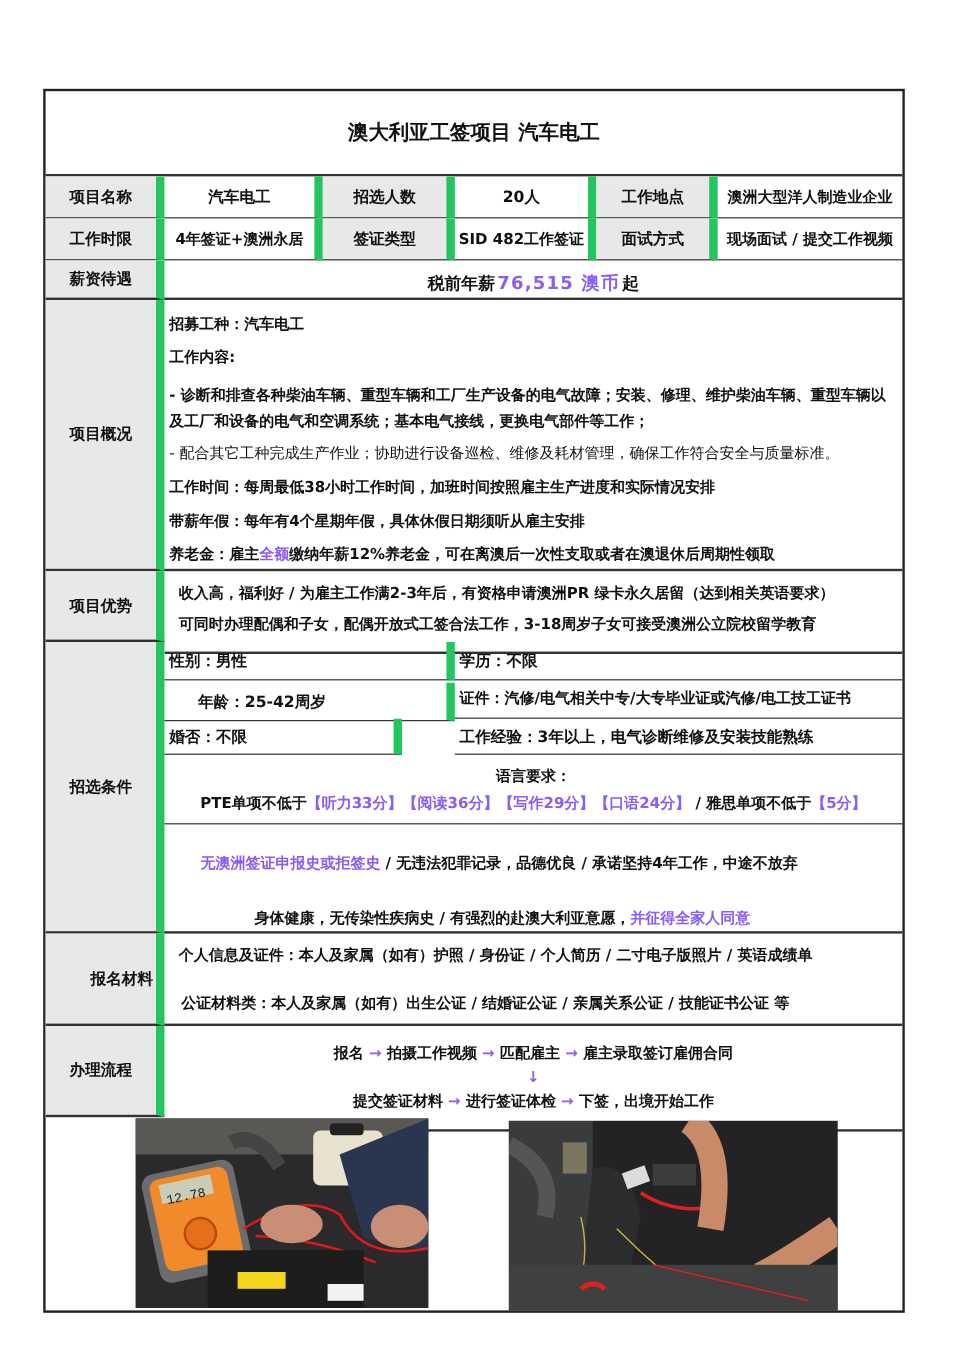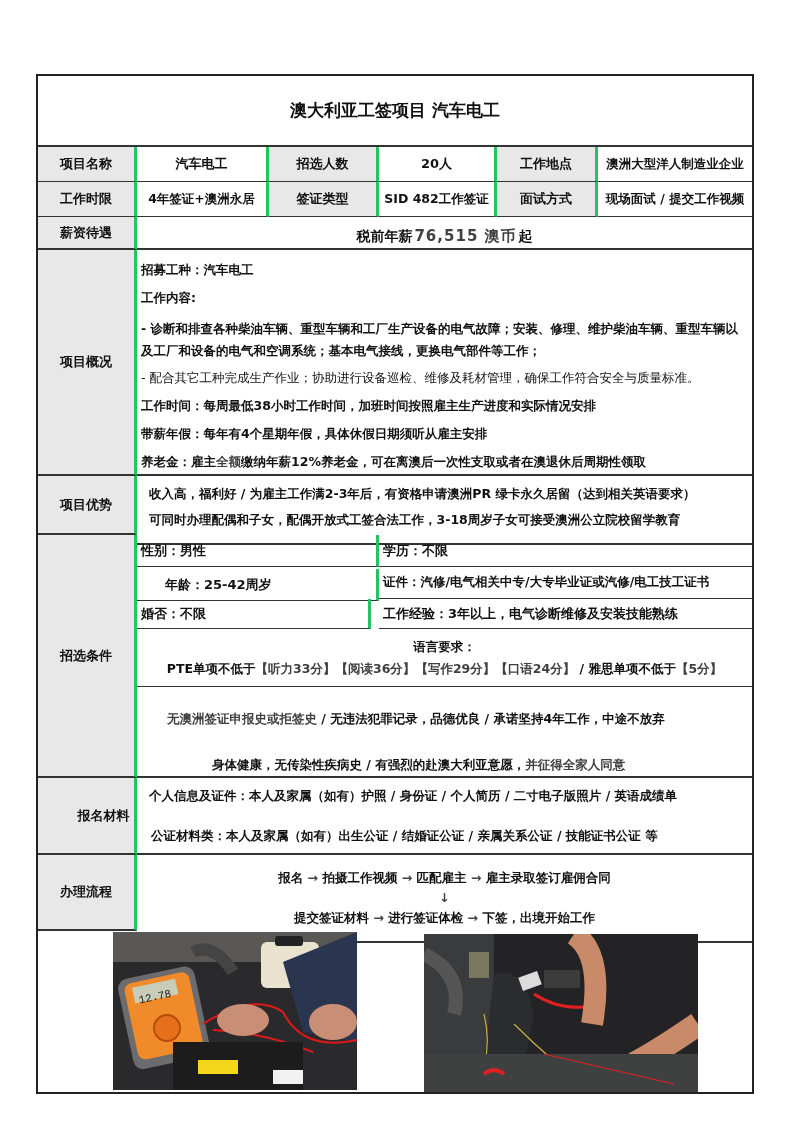--- a/index.html
+++ b/index.html
@@ -1,26 +1,26 @@
 <!DOCTYPE html>
 <html><head>
 <meta charset="utf-8">
 <style>
   html, body { margin: 0; padding: 0; background: #ffffff; }
   body { width: 794px; height: 1122px; position: relative; overflow: hidden;
          font-family: "DejaVu Sans", "Liberation Sans", sans-serif; color: #111; }
   .sheet { position: absolute; left: 36px; top: 74px; width: 718px; height: 1020px;
            border: 2px solid #222; box-sizing: border-box; }
-  .cell { position: absolute; box-sizing: border-box; border-right: 3px solid #22c55e;
+  .cell { position: absolute; box-sizing: border-box; border-right: 7px solid #22c55e;
           border-bottom: 1px solid #333; display: flex; align-items: center;
           justify-content: center; font-weight: bold; font-size: 13px; }
   .lbl { background: #e8e8e8; }
   .hb { border-bottom-width: 2px; }
   .title { font-size: 17px; }
-  .red { color: #404040; }
+  .red { color: #8b5cf6; }
   .left { justify-content: flex-start; padding-left: 4px; }
   .line { font-size: 12.5px; font-weight: bold; line-height: 16px; white-space: nowrap; }
   .para { position: absolute; left: 4px; font-size: 12.5px; font-weight: bold; line-height: 16px; }
   .plain { font-weight: normal; }
   .center-col { flex-direction: column; }
   .img-box { position: absolute; overflow: hidden; }
 </style>
 </head>
 <body>
 
@@ -67,21 +67,21 @@
     <div class="para" style="left:12px;top:10px;white-space:nowrap;">收入高，福利好 / 为雇主工作满2-3年后，有资格申请澳洲PR 绿卡永久居留（达到相关英语要求）</div>
     <div class="para" style="left:12px;top:36px;white-space:nowrap;">可同时办理配偶和子女，配偶开放式工签合法工作，3-18周岁子女可接受澳洲公立院校留学教育</div>
   </div>
 
   <div class="cell lbl hb" style="left:0;top:459px;width:99px;height:243px;">招选条件</div>
 
   <div class="cell left" style="left:99px;top:459px;width:242px;height:32px;">性别：男性</div>
   <div class="cell left" style="left:341px;top:459px;width:373px;height:32px;border-right:none;">学历：不限</div>
   <div class="cell left" style="left:99px;top:493px;width:242px;height:32px;padding-left:28px;">年龄：25-42周岁</div>
   <div class="cell left" style="left:341px;top:491px;width:373px;height:32px;border-right:none;font-size:12.5px;white-space:nowrap;">证件：汽修/电气相关中专/大专毕业证或汽修/电工技工证书</div>
-  <div class="cell left" style="left:99px;top:523px;width:234px;height:30px;">婚否：不限</div>
+  <div class="cell left" style="left:99px;top:523px;width:198px;height:30px;">婚否：不限</div>
   <div class="cell left" style="left:341px;top:523px;width:373px;height:30px;border-right:none;">工作经验：3年以上，电气诊断维修及安装技能熟练</div>
 
   <div class="cell center-col" style="left:99px;top:553px;width:615px;height:58px;border-right:none;">
     <div class="line" style="margin-bottom:6px;">语言要求：</div>
     <div class="line">
       <span>PTE单项不低于</span><span class="red">【听力33分】</span><span class="red">【阅读36分】</span><span class="red">【写作29分】</span><span class="red">【口语24分】</span><span> / 雅思单项不低于</span><span class="red">【5分】</span>
     </div>
   </div>
 
   <div class="cell hb" style="left:99px;top:611px;width:615px;height:91px;border-right:none;display:block;">

